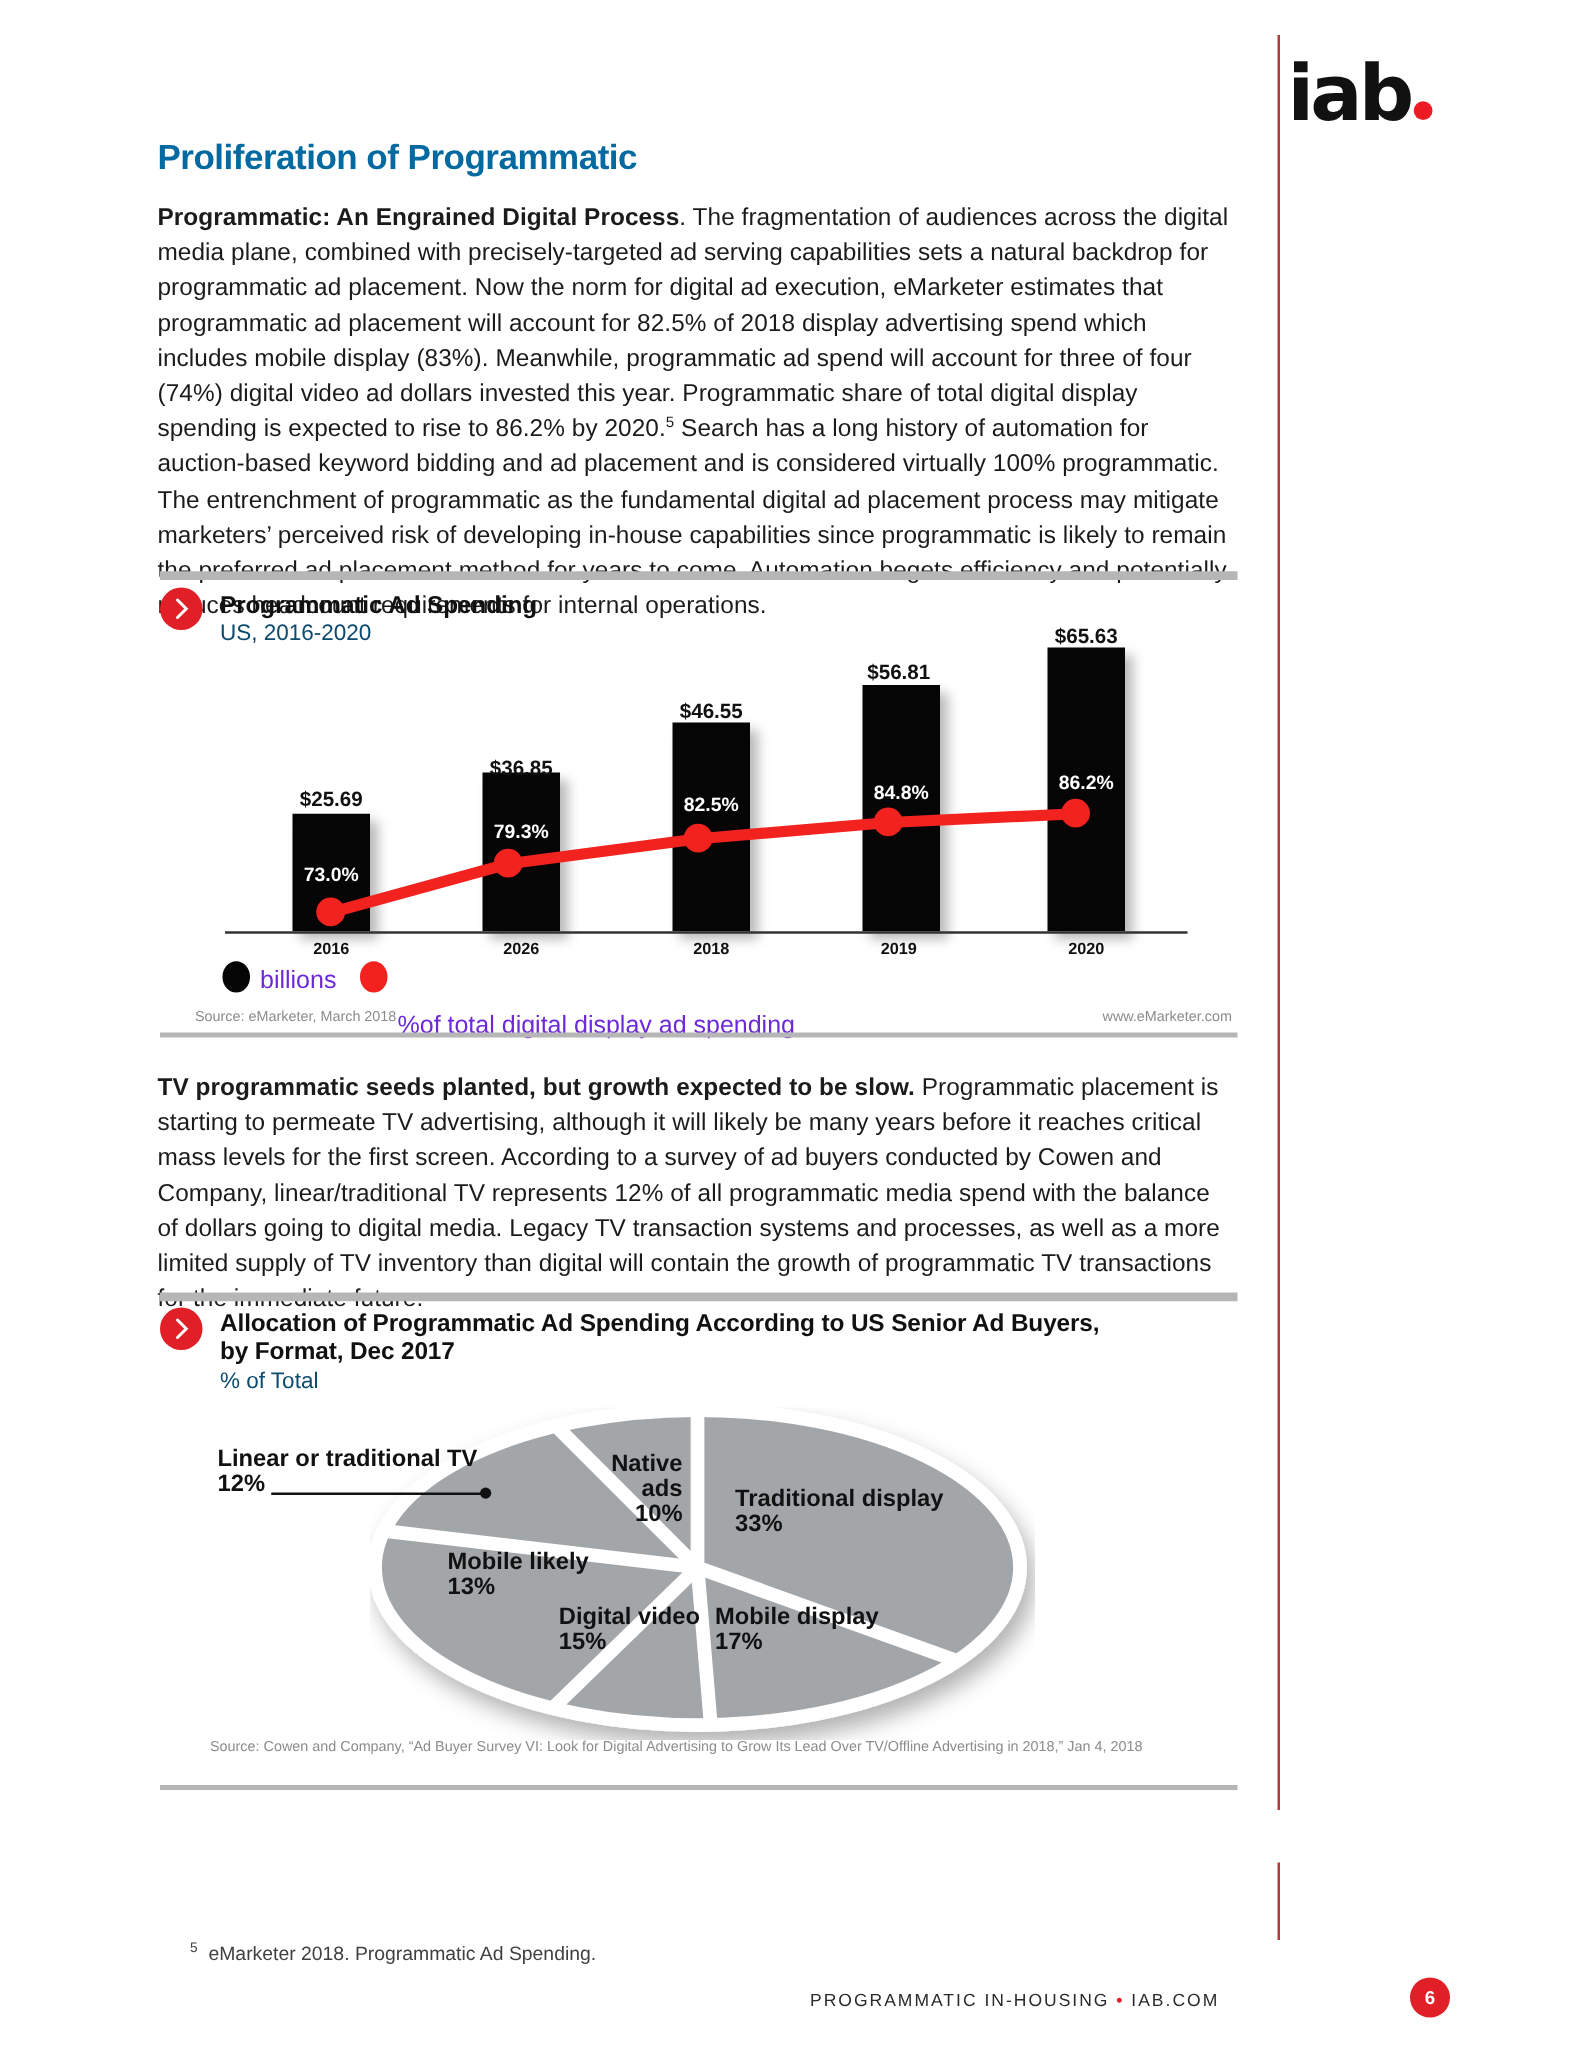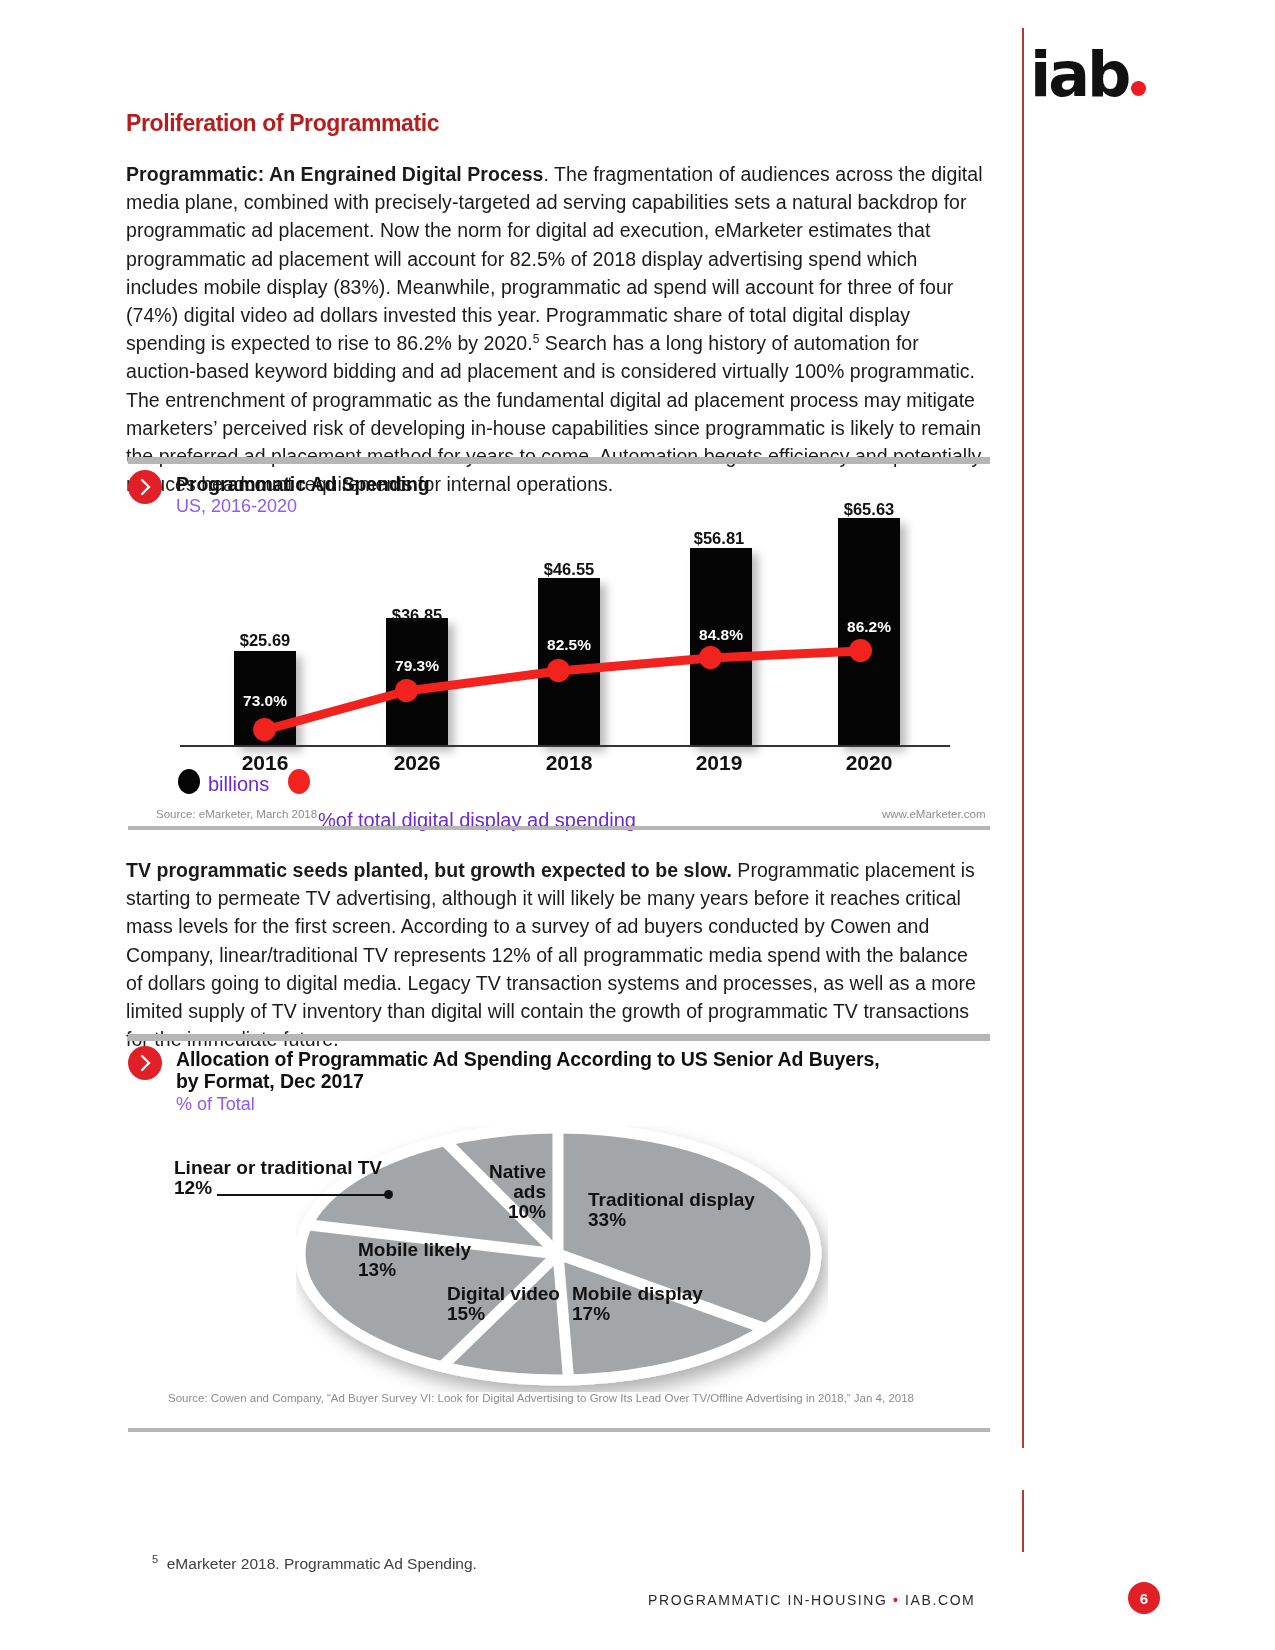--- a/index.html
+++ b/index.html
@@ -36,21 +36,21 @@
     line-height:1;
   }
   .logo-dot{
     display:inline-block;width:15px;height:15px;border-radius:50%;
     background:#ed1c24;margin-left:3px;vertical-align:baseline;
   }
 
   
   .headline{
     position:absolute;left:126px;top:110px;width:860px;
-    font-size:23px;font-weight:bold;color:#b91c1c;letter-spacing:-0.4px;
+    font-size:28px;font-weight:bold;color:#0369a1;letter-spacing:-0.4px;
   }
 
   
   .body-copy{
     position:absolute;left:126px;width:862px;
     font-size:19.5px;line-height:28.2px;color:#1b1b1b;
     letter-spacing:0.05px;
   }
   #para1{top:160px;}
   #para2{top:856px;}
@@ -65,42 +65,42 @@
     position:absolute;width:34px;height:34px;border-radius:50%;
     background:#e01f26;
   }
   .chevron svg{position:absolute;left:0;top:0;}
 
   .chart-title{
     position:absolute;font-size:19.5px;font-weight:bold;color:#111;
     letter-spacing:-0.1px;
   }
   .chart-sub{
-    position:absolute;font-size:18px;color:#8b5cf6;
+    position:absolute;font-size:18px;color:#0c4a6e;
   }
   .src{
     position:absolute;font-size:11.5px;color:#8c8c8c;
   }
   .bar{
     position:absolute;bottom:0;width:62px;background:#050505;
     box-shadow:6px 6px 9px rgba(0,0,0,0.28);
   }
   .bar-val{
     position:absolute;font-size:16.5px;font-weight:bold;color:#111;
     text-align:center;width:110px;
   }
   .pct-in{
     position:absolute;font-size:15.5px;font-weight:bold;color:#fff;
     text-align:center;width:90px;
   }
   .axis{
     position:absolute;left:180px;top:745px;width:770px;height:2px;background:#333;
   }
   .xlabel{
-    position:absolute;font-size:21px;font-weight:bold;color:#111;
+    position:absolute;font-size:13px;font-weight:bold;color:#111;
     text-align:center;width:110px;top:751px;
   }
   .dot{
     position:absolute;width:23px;height:23px;border-radius:50%;
     background:#f2221f;z-index:4;
   }
   .legend-item{position:absolute;font-size:20px;font-weight:normal;color:#6d28d9;}
   .legend-mark{position:absolute;width:22px;height:25px;border-radius:50%;}
   .pie-label{
     position:absolute;font-size:19px;font-weight:bold;color:#111;line-height:20px;

